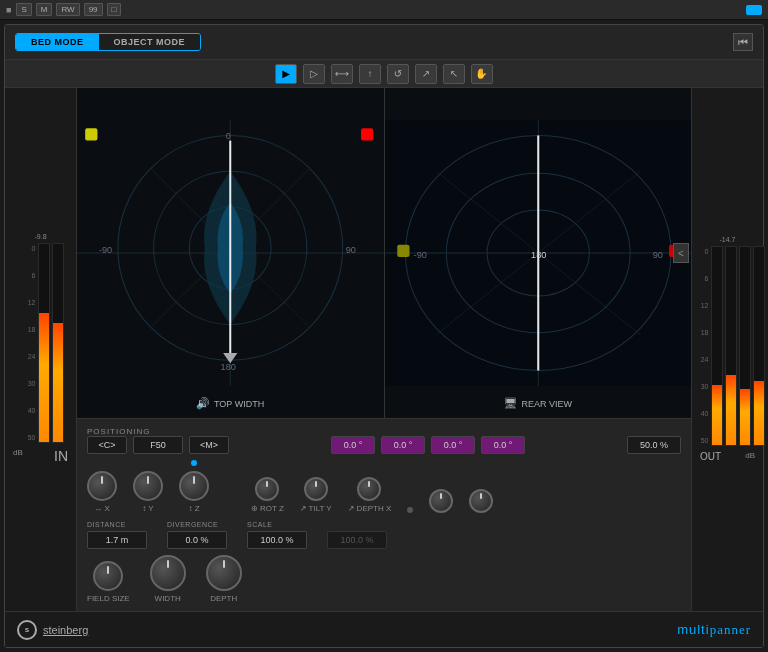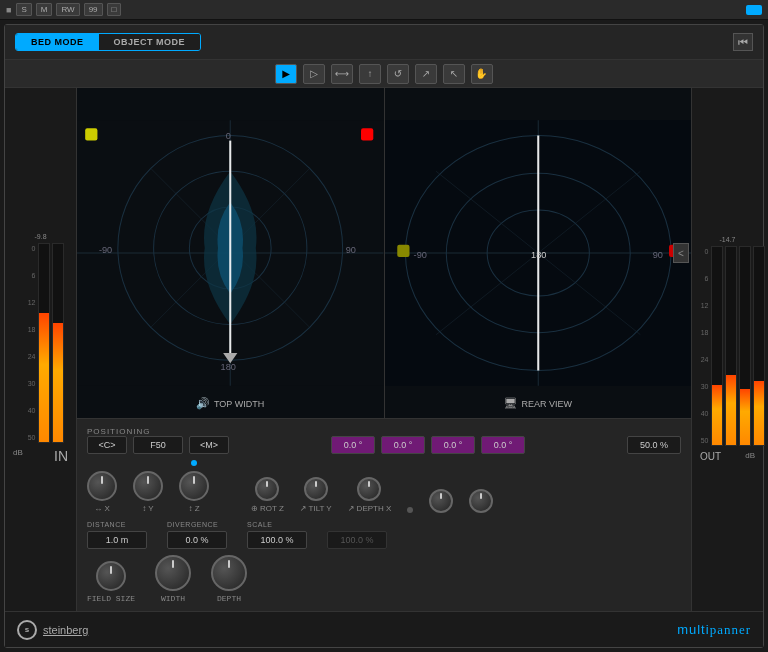--- a/index.html
+++ b/index.html
@@ -317,21 +317,20 @@
       display: flex;
       gap: 20px;
     }
 
     
     .bottom-knobs-row {
       display: flex;
       align-items: flex-end;
       gap: 20px;
       margin-top: 6px;
-      font-family: Liberation Mono, monospace;
     }
 
     
     .bottom-bar {
       height: 36px;
       background: #1a1a1a;
       border-top: 1px solid #333;
       display: flex;
       align-items: center;
       padding: 0 12px;
@@ -642,21 +641,21 @@
             </div>
             <div class="knob-group">
               <div class="knob knob-sm"></div>
             </div>
           </div>
         </div>
 
         <div class="params-row">
           <div class="param-group">
             <span class="param-label">DISTANCE</span>
-            <div class="param-value">1.0 m</div>
+            <div class="param-value">1.7 m</div>
           </div>
           <div class="param-group">
             <span class="param-label">DIVERGENCE</span>
             <div class="param-value">0.0 %</div>
           </div>
           <div class="param-group">
             <span class="param-label">SCALE</span>
             <div class="scale-row">
               <div class="param-value">100.0 %</div>
               <div class="param-value disabled">100.0 %</div>

